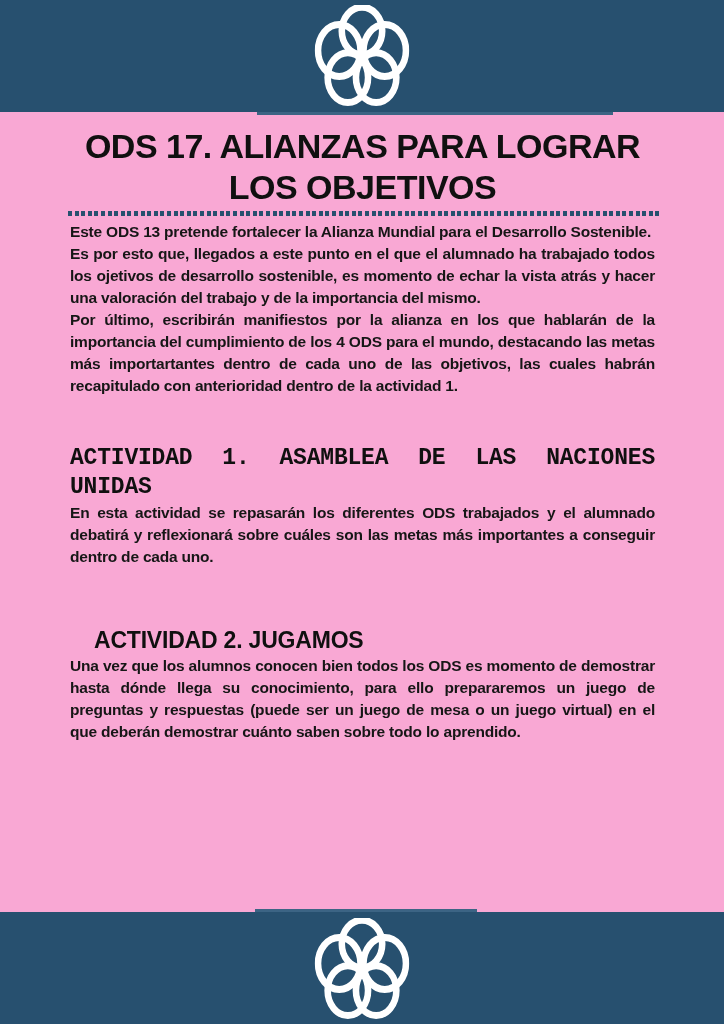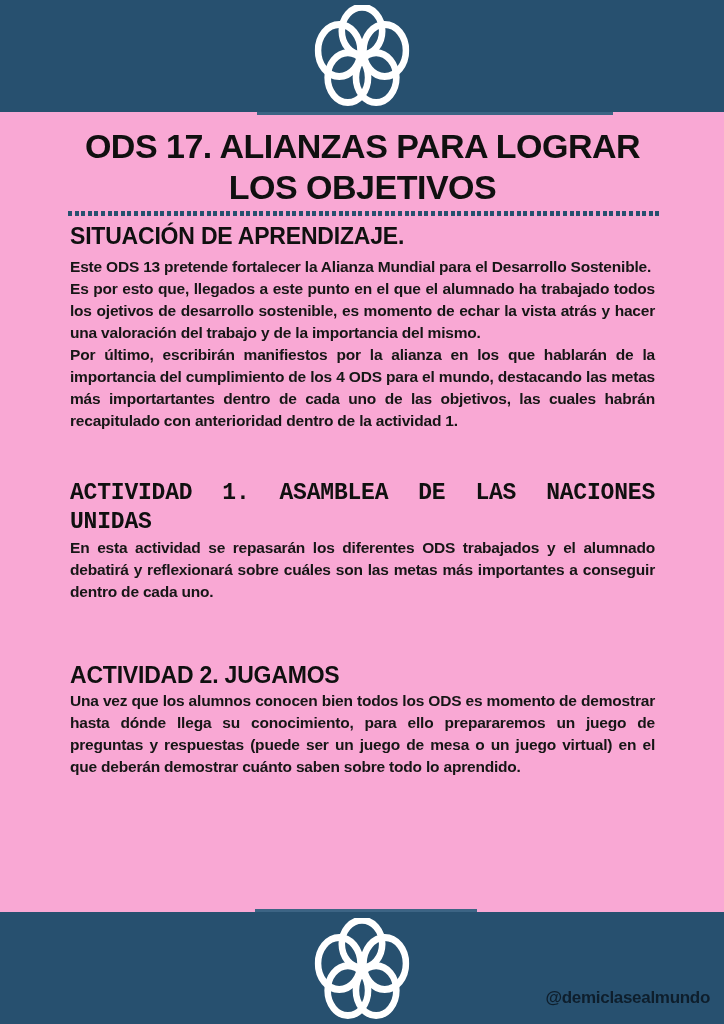--- a/index.html
+++ b/index.html
@@ -36,21 +36,21 @@
     margin-top:3px;
     height:4.5px;width:592px;margin-left:-2px;
     background:repeating-linear-gradient(90deg,#27506F 0 4px,transparent 4px 6.6px);
   }
   h2{
     margin:0;font-size:23px;line-height:29px;font-weight:bold;color:#101010;
     letter-spacing:-0.2px;
   }
   .h-sit{margin-top:6px;}
   .h-act1{margin-top:47px;text-align:justify;font-family:Liberation Mono, monospace;}
-  .h-act2{margin-top:58px;}
+  .h-act2{margin-top:58px;margin-left:24px;}
   p{
     margin:0;
     font-size:15.5px;line-height:22px;font-weight:bold;
     text-align:justify;letter-spacing:-0.2px;
   }
   .p-first{margin-top:5px;}
   .h-gap{margin-top:0;}
   
   .footer-handle{
     position:absolute;right:14px;top:988px;
@@ -73,21 +73,20 @@
       <ellipse cx="-14" cy="19" rx="20" ry="23"></ellipse>
       <ellipse cx="14" cy="19" rx="20" ry="23"></ellipse>
     </g>
   </svg>
 
   <div class="content">
 
     <h1 class="doc-title">ODS 17. ALIANZAS PARA LOGRAR LOS OBJETIVOS</h1>
     <div class="dotted-divider"></div>
 
-    <h2 class="h-sit">SITUACIÓN DE APRENDIZAJE.</h2>
     <p class="p-first">Este ODS 13 pretende fortalecer la Alianza Mundial para el Desarrollo Sostenible.</p>
     <p>Es por esto que, llegados a este punto en el que el alumnado ha trabajado todos los ojetivos de desarrollo sostenible, es momento de echar la vista atrás y hacer una valoración del trabajo y de la importancia del mismo.</p>
     <p>Por último, escribirán manifiestos por la alianza en los que hablarán de la importancia del cumplimiento de los 4 ODS para el mundo, destacando las metas más importartantes dentro de cada uno de las objetivos, las cuales habrán recapitulado con anterioridad dentro de la actividad 1.</p>
 
     <h2 class="h-act1">ACTIVIDAD 1. ASAMBLEA DE LAS NACIONES UNIDAS</h2>
     <p class="h-gap">En esta actividad se repasarán los diferentes ODS trabajados y el alumnado debatirá y reflexionará sobre cuáles son las metas más importantes a conseguir dentro de cada uno.</p>
 
     <h2 class="h-act2">ACTIVIDAD 2. JUGAMOS</h2>
     <p class="h-gap">Una vez que los alumnos conocen bien todos los ODS es momento de demostrar hasta dónde llega su conocimiento, para ello prepararemos un juego de preguntas y respuestas (puede ser un juego de mesa o un juego virtual) en el que deberán demostrar cuánto saben sobre todo lo aprendido.</p>
 
@@ -97,15 +96,14 @@
   <div class="band footer"></div>
   <svg class="logo footer-logo" width="95" height="104" viewBox="-47 -48 94 96" preserveAspectRatio="none">
     <g fill="none" stroke="#ffffff" stroke-width="6.5">
       <ellipse cx="0" cy="-24" rx="20" ry="22"></ellipse>
       <ellipse cx="-22.5" cy="-6" rx="21" ry="24"></ellipse>
       <ellipse cx="22.5" cy="-6" rx="21" ry="24"></ellipse>
       <ellipse cx="-14" cy="19" rx="20" ry="23"></ellipse>
       <ellipse cx="14" cy="19" rx="20" ry="23"></ellipse>
     </g>
   </svg>
-  <div class="footer-handle">@demiclasealmundo</div>
 
 </div>
 
 </body></html>

